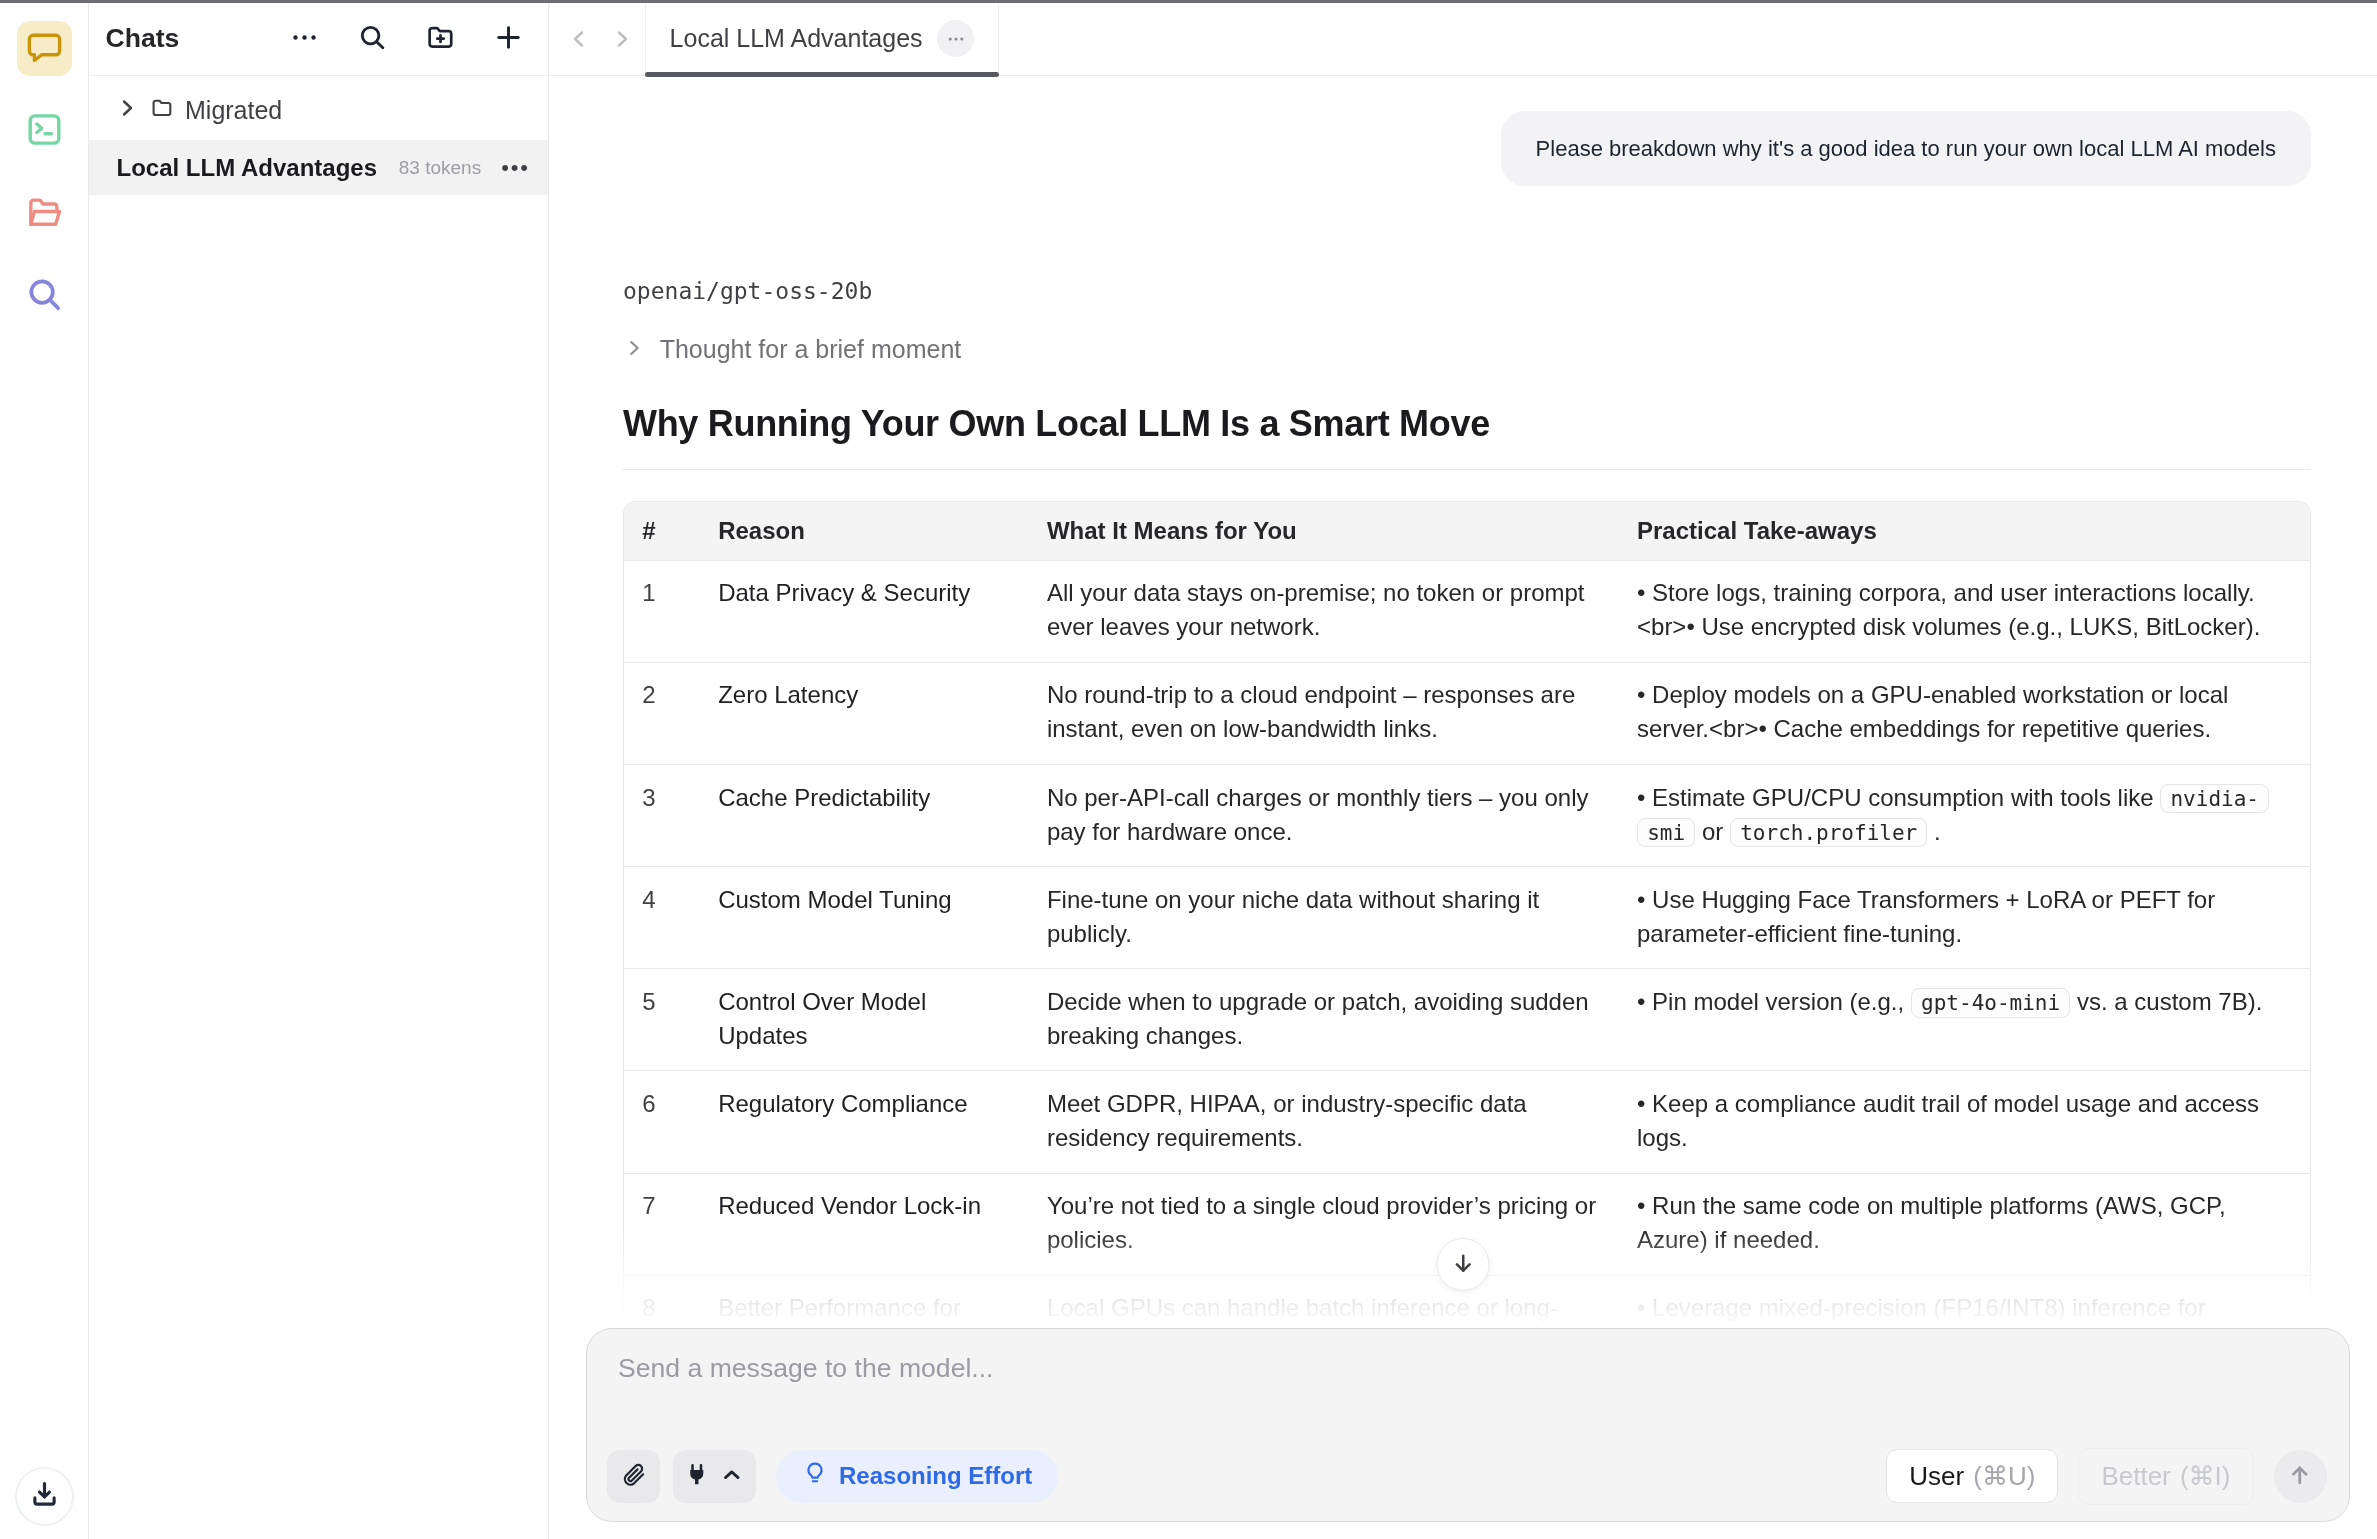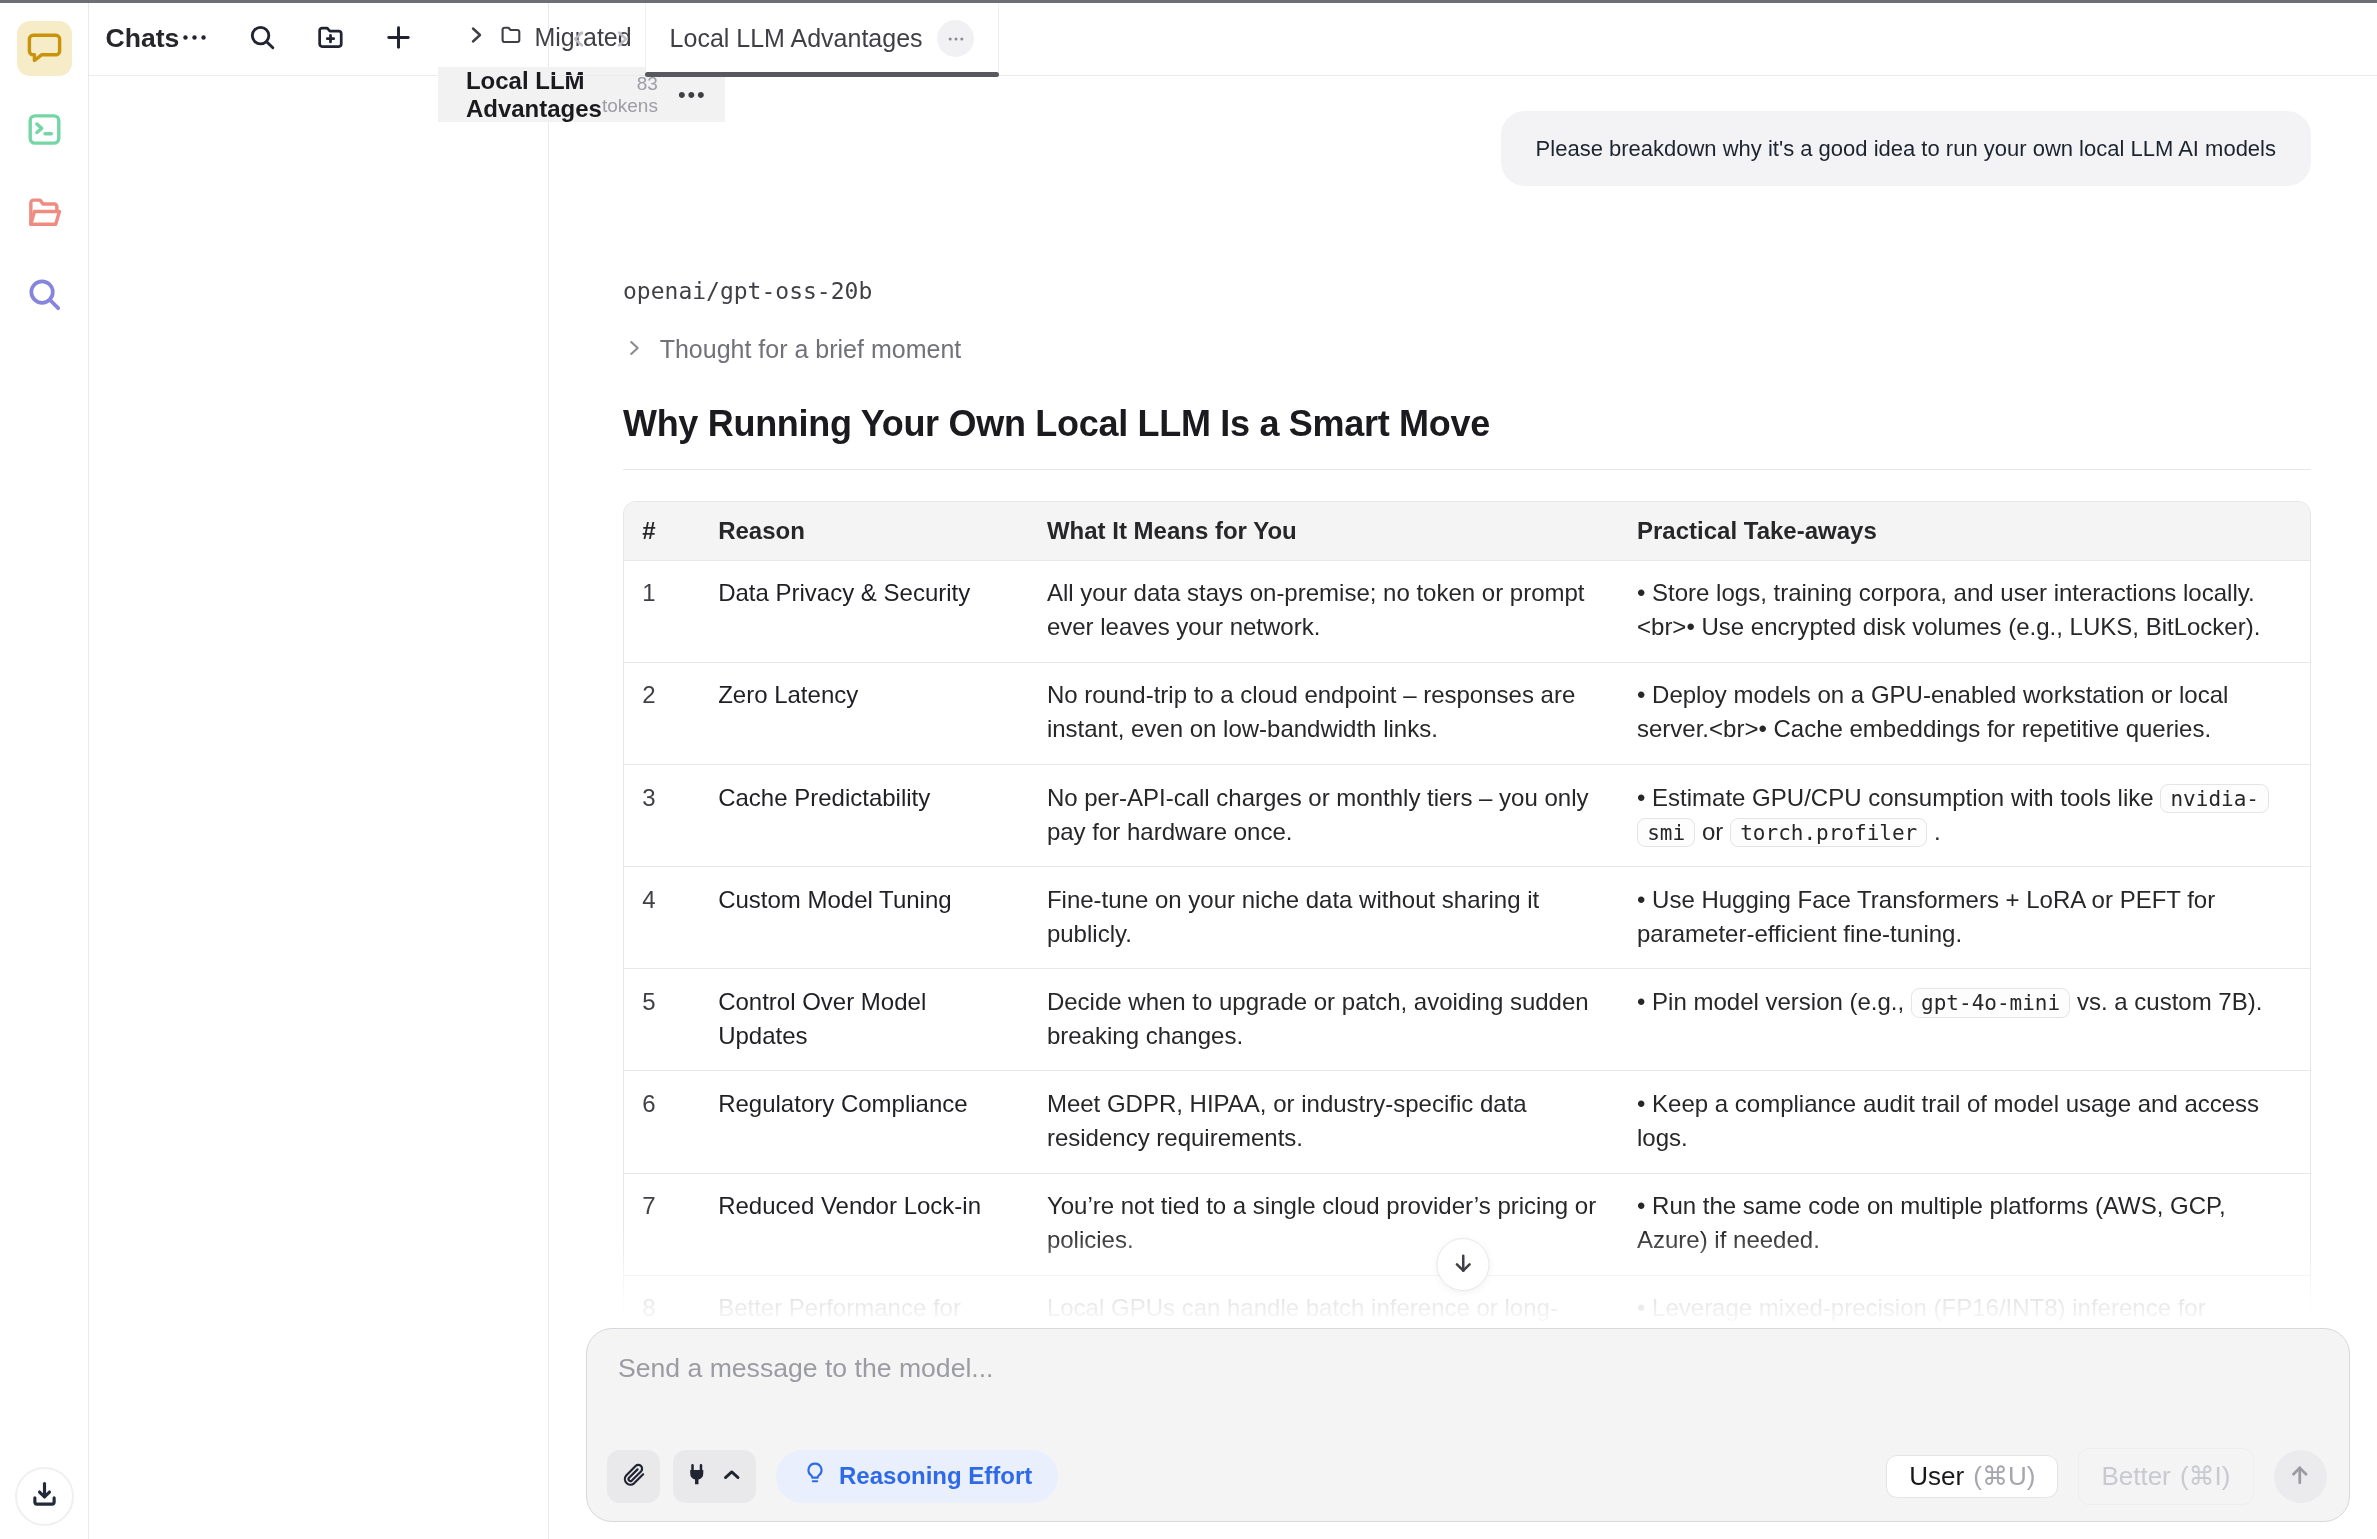--- a/index.html
+++ b/index.html
@@ -13,21 +13,21 @@
     align-items:center; padding-top:18.3px; flex-shrink:0; }
   .rail-btn { width:55px; height:55px; border-radius:13px; display:flex; align-items:center;
     justify-content:center; margin-bottom:27.5px; cursor:pointer; background:transparent; border:none; }
   .rail-btn.active { background:#f6ecc8; }
   .rail-btn svg { width:39px; height:39px; }
   .rail-download { margin-top:auto; margin-bottom:13px; width:59px; height:59px; border-radius:50%;
     border:2.8px solid #eef0f2; background:#fff; display:flex; align-items:center; justify-content:center; }
   .rail-download svg { width:33px; height:33px; }
 
   
-  .sidebar { width:460px; border-right:0.9px solid #e9e9eb; display:flex; flex-shrink:0; }
+  .sidebar { width:460px; border-right:0.9px solid #e9e9eb; display:flex; flex-direction:column; flex-shrink:0; }
   .sidebar-header { height:73px; border-bottom:1.8px solid #ececee; display:flex; align-items:center;
     padding:0 24px 0 16.5px; }
   .sidebar-title { font-size:26.6px; font-weight:700; color:#26262b; }
   .sidebar-actions { margin-left:auto; display:flex; align-items:center; gap:37px; }
   .icon-btn { background:none; border:none; cursor:pointer; display:flex; align-items:center; justify-content:center; }
   .icon-btn svg { width:31px; height:31px; }
   .chat-list { padding-top:13px; }
   .folder-row { height:44px; display:flex; align-items:center; gap:11px; padding-left:26px;
     font-size:25px; color:#3f3f46; cursor:pointer; }
   .folder-row svg { width:24px; height:24px; }
@@ -101,21 +101,21 @@
   .comp-btn { height:53px; border:none; border-radius:13px; background:#e9e9eb; cursor:pointer;
     display:flex; align-items:center; justify-content:center; }
   .attach-btn { width:53px; }
   .plug-btn { width:83px; gap:7.3px; margin-left:13px; }
   .comp-btn svg { width:27.5px; height:27.5px; }
   .reasoning-pill { height:53px; margin-left:20px; border:none; border-radius:916px; background:#e9effc;
     color:#2e6ae8; font-family:inherit; font-size:24px; font-weight:600; display:flex; align-items:center;
     gap:11px; padding:0 26px; cursor:pointer; }
   .reasoning-pill svg { width:26px; height:26px; }
   .right-controls { margin-left:auto; display:flex; align-items:center; gap:20px; }
-  .user-btn { height:43px; background:#fff; border:1.8px solid #e4e4e7; border-radius:11px; cursor:pointer;
+  .user-btn { height:54px; background:#fff; border:1.8px solid #e4e4e7; border-radius:11px; cursor:pointer;
     font-family:inherit; font-size:26px; padding:0 22px; display:flex; gap:9.2px; align-items:center; }
   .user-btn .lbl { color:#18181b; font-weight:500; }
   .user-btn .sc { color:#a6a6ae; }
   .insert-btn { height:57px; background:transparent; border:1.8px solid #eeeef2; border-radius:11px;
     font-family:inherit; font-size:26px; padding:0 22px; display:flex; gap:9.2px; align-items:center; cursor:default; }
   .insert-btn .lbl, .insert-btn .sc { color:#c9cad0; }
   .send-btn { width:53px; height:53px; border-radius:50%; border:none; background:#ebebed; cursor:pointer;
     display:flex; align-items:center; justify-content:center; }
   .send-btn svg { width:27.5px; height:27.5px; }
 </style>

